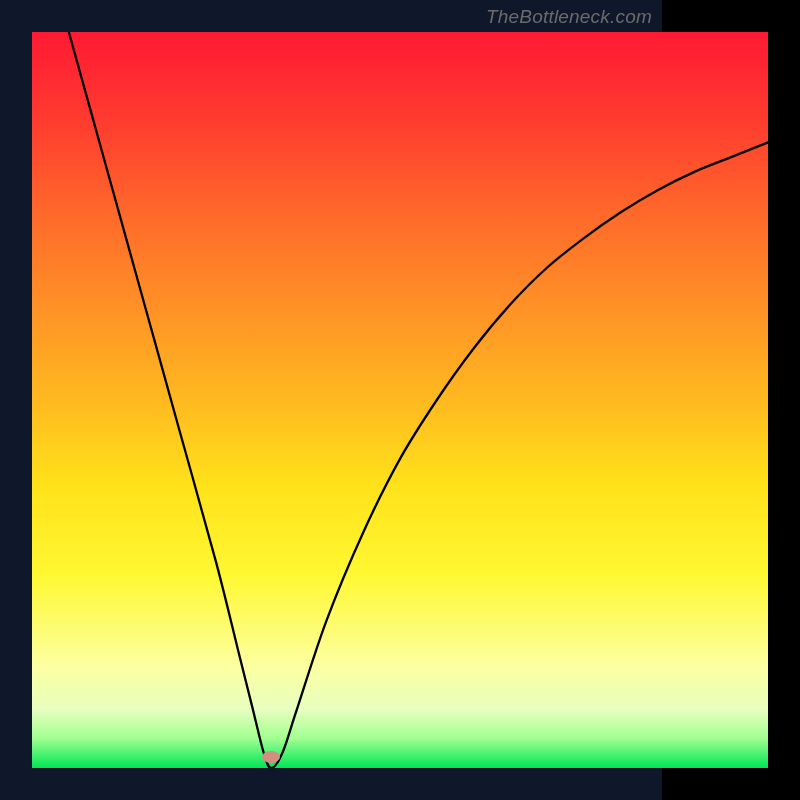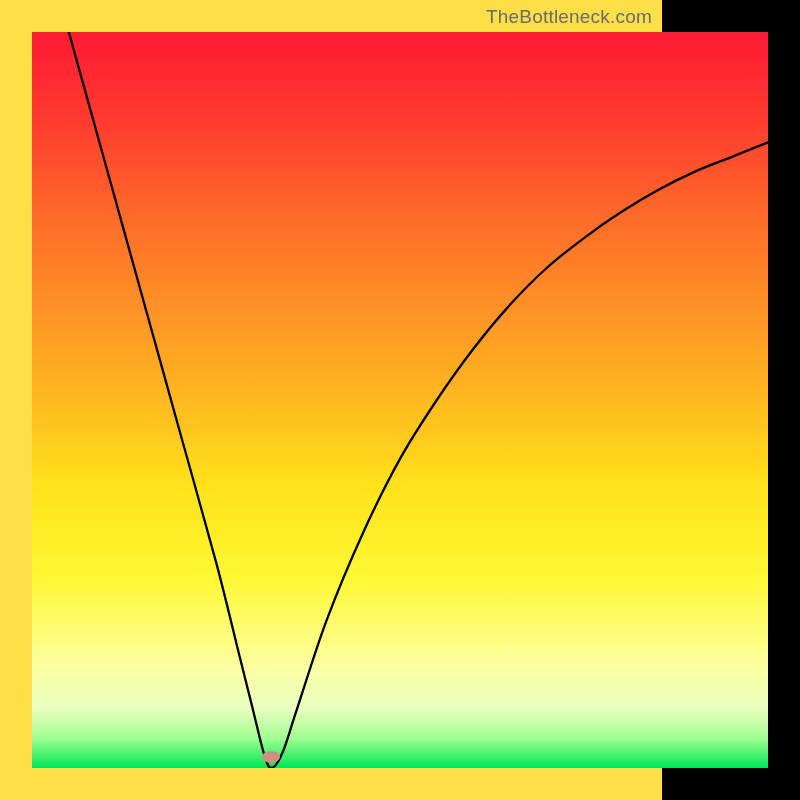--- a/index.html
+++ b/index.html
@@ -1,21 +1,22 @@
 <!DOCTYPE html>
 <html><head>
 <meta charset="utf-8">
 <style>
   * { margin: 0; padding: 0; box-sizing: border-box; }
   html, body { width: 800px; height: 800px; overflow: hidden; background: #000; }
   .frame {
     width: 662px;
     height: 800px;
-    background: #fde047;
+    background: #0f172a;
     position: relative;
+    font-style: italic;
   }
   .plot-area {
     position: absolute;
     left: 32px;
     top: 32px;
     width: 736px;
     height: 736px;
     background: linear-gradient(to bottom,
       #ff1a33 0%,
       #ff3b2f 12%,

